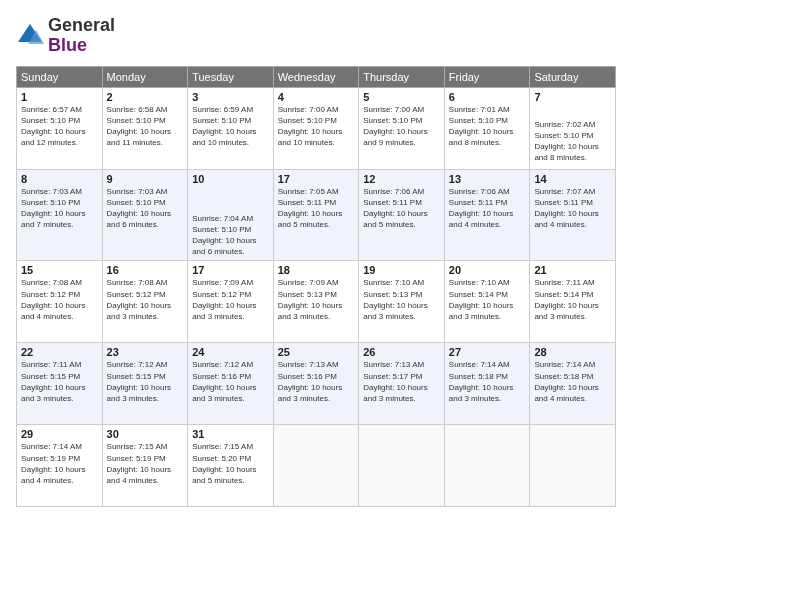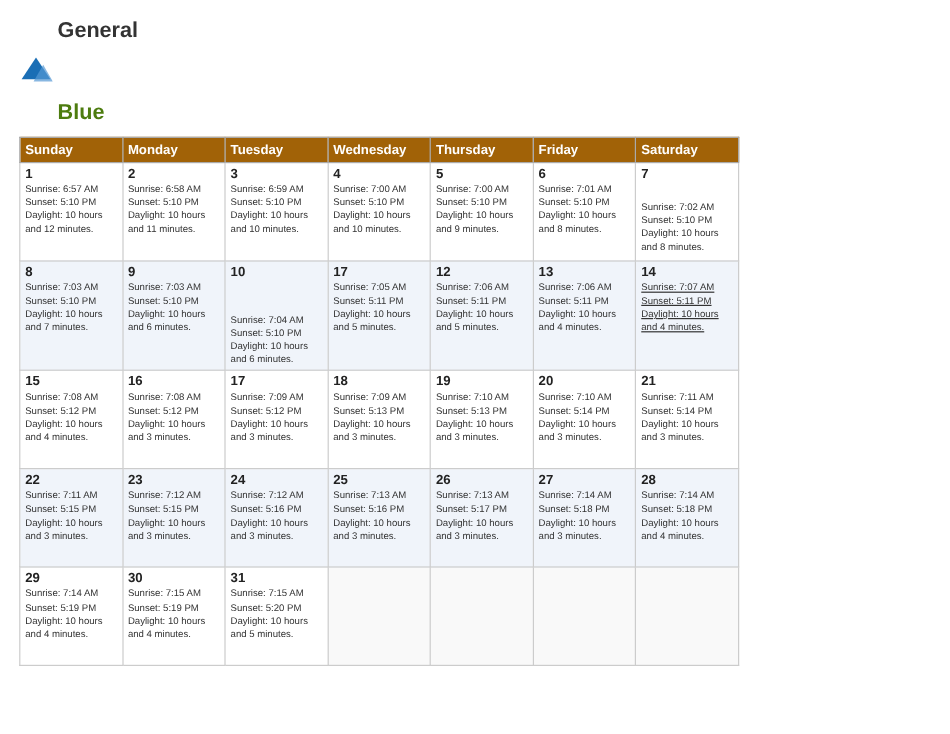--- a/index.html
+++ b/index.html
@@ -32,22 +32,21 @@
       line-height: 1.1;
     }
     .logo-general {
       font-size: 18px;
       font-weight: bold;
       color: #333;
     }
     .logo-blue {
       font-size: 18px;
       font-weight: bold;
-      color: #4d7c0f;
-      margin-top: 48px;
+      color: #701a75;
     }
     .logo-icon {
       width: 28px;
       height: 28px;
       margin-right: 4px;
     }
     .title-block {
       text-align: right;
     }
     .month-title {
@@ -58,24 +57,24 @@
     .location {
       font-size: 14px;
       color: #555;
     }
     .calendar {
       width: 100%;
       border-collapse: collapse;
       table-layout: fixed;
     }
     .calendar th {
-      background: #a16207;
+      background: #737373;
       color: #fff;
       font-size: 11px;
-      font-weight: bold;
+      font-weight: normal;
       padding: 4px 4px;
       text-align: left;
       border: 1px solid #aaa;
     }
     .calendar td {
       border: 1px solid #ccc;
       vertical-align: top;
       padding: 3px 4px;
       font-size: 8.5px;
       color: #333;
@@ -225,21 +224,21 @@
           </td>
           <td>
             <span class="day-num">13</span>
             <div class="day-info" style="white-space: pre-line;">Sunrise: 7:06 AM
 Sunset: 5:11 PM
 Daylight: 10 hours
 and 4 minutes.</div>
           </td>
           <td>
             <span class="day-num">14</span>
-            <div class="day-info" style="white-space: pre-line; text-decoration: underline;">Sunrise: 7:07 AM
+            <div class="day-info" style="white-space: pre-line;">Sunrise: 7:07 AM
 Sunset: 5:11 PM
 Daylight: 10 hours
 and 4 minutes.</div>
           </td>
         </tr>
         <tr>
           <td>
             <span class="day-num">15</span>
             <div class="day-info" style="white-space: pre-line;">Sunrise: 7:08 AM
 Sunset: 5:12 PM

